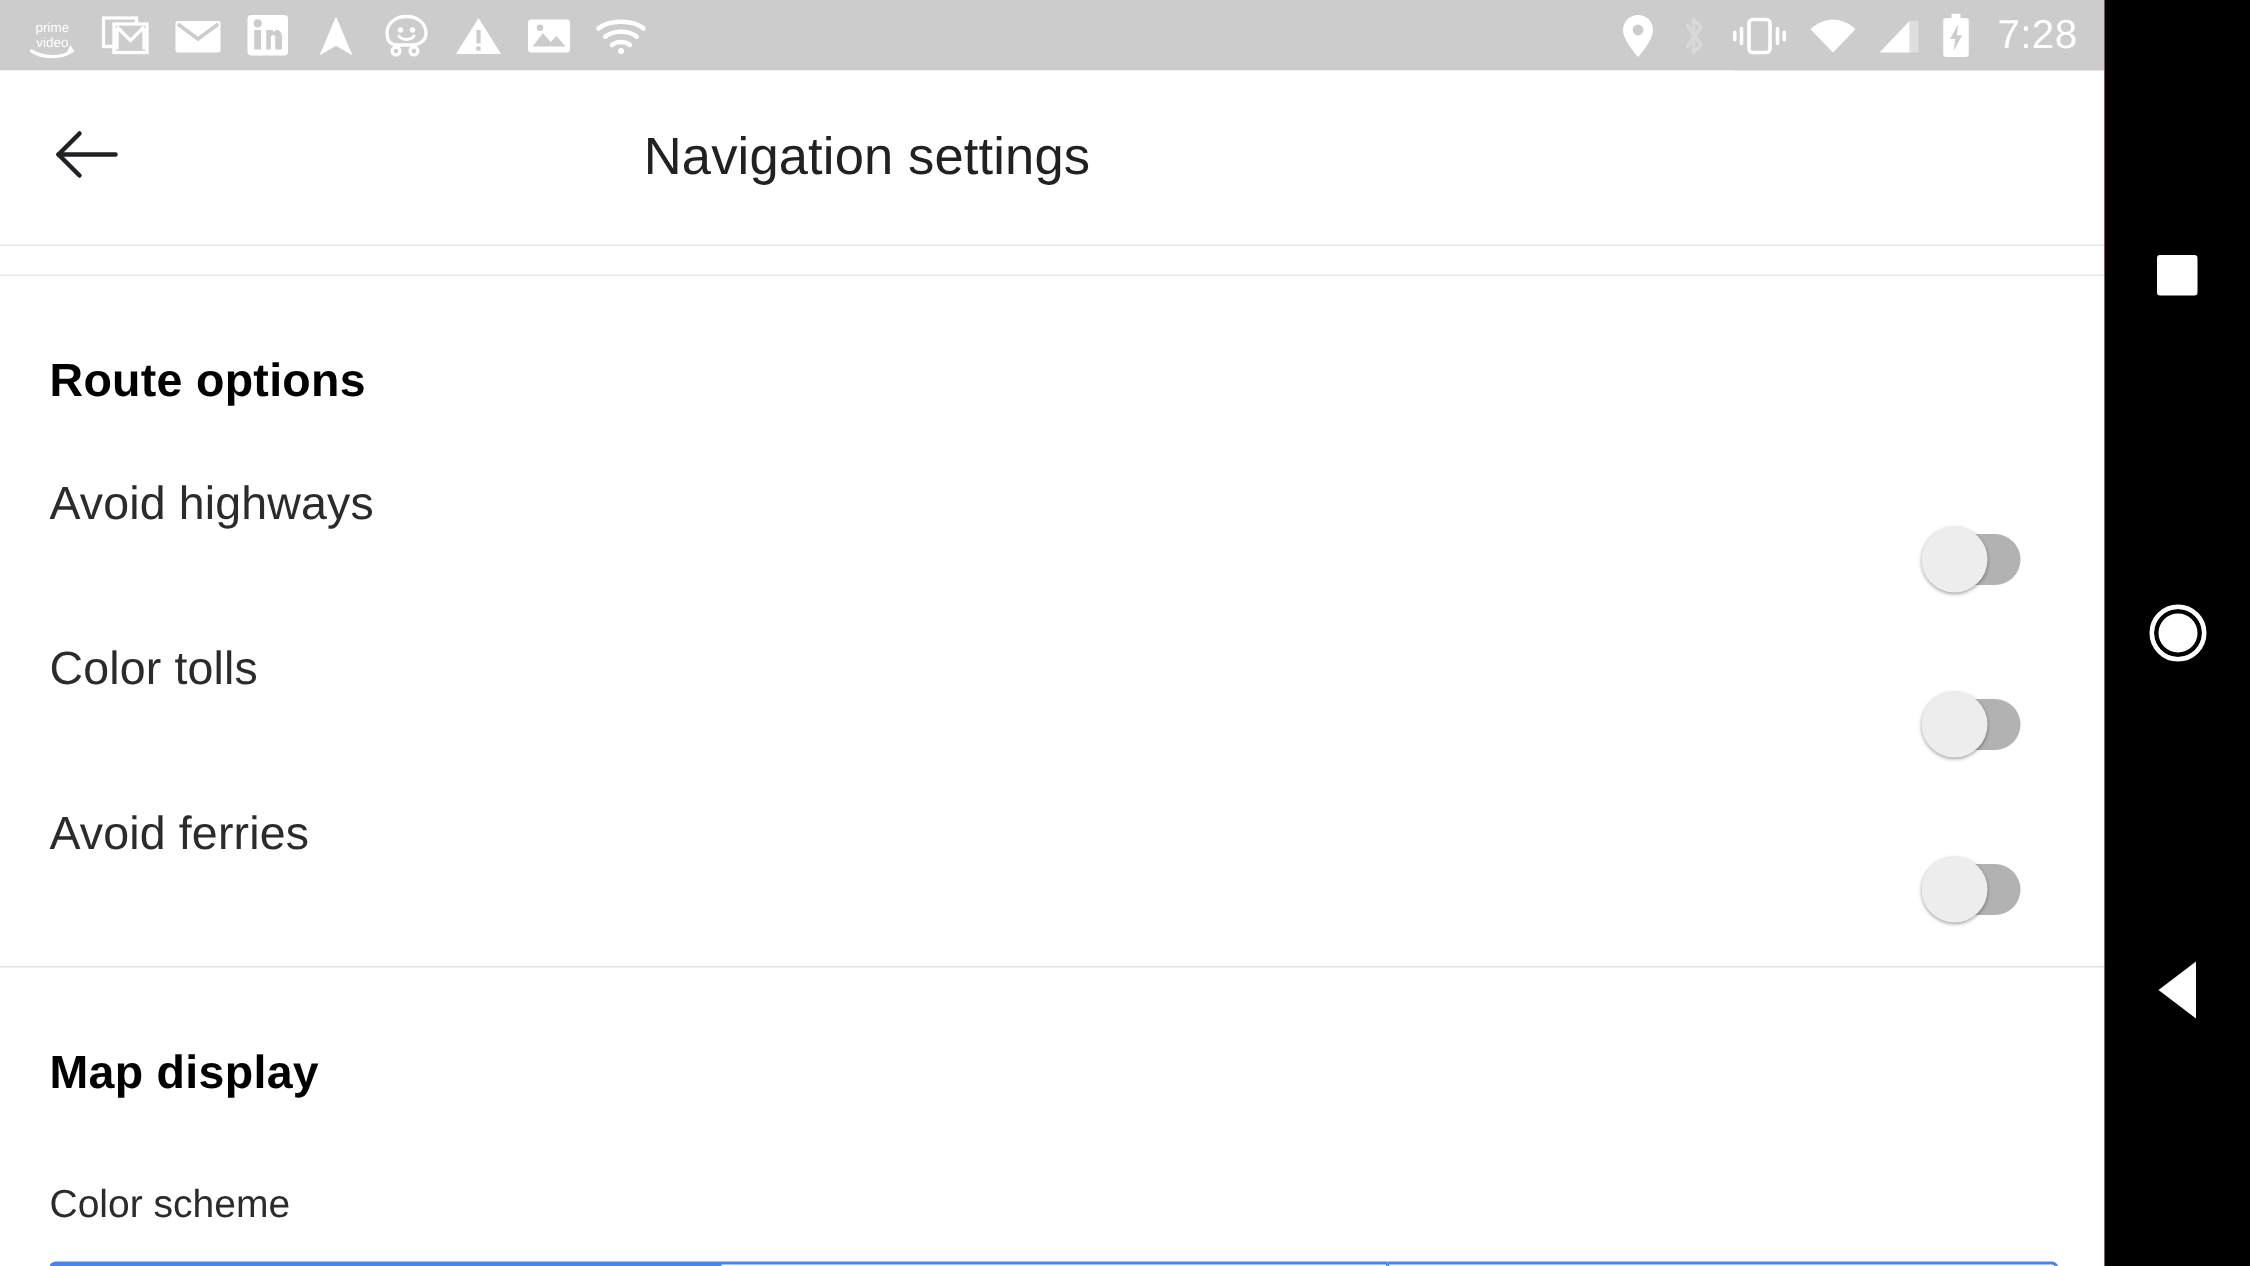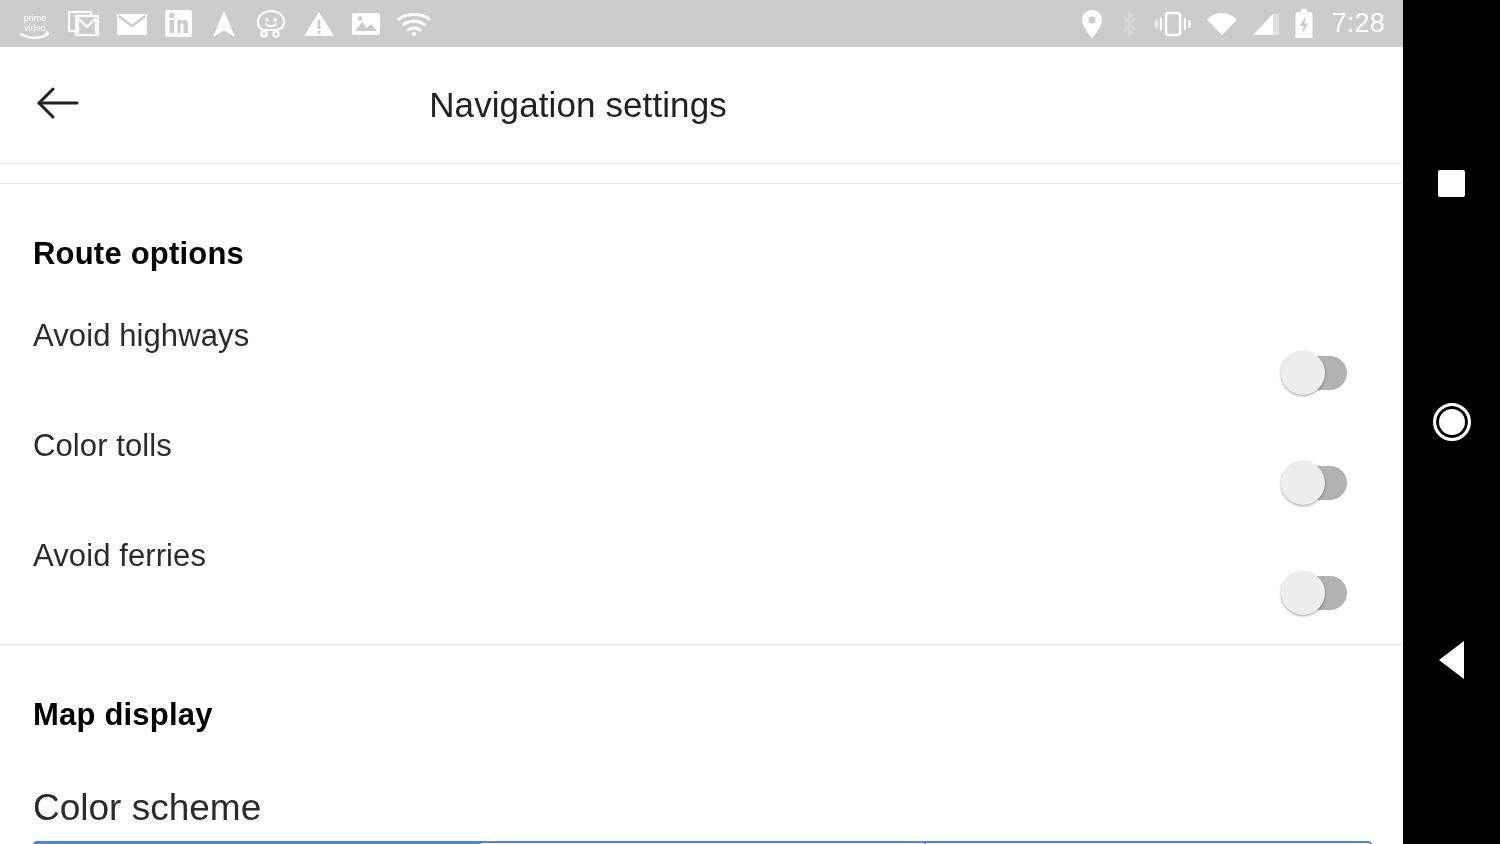--- a/index.html
+++ b/index.html
@@ -203,21 +203,21 @@
     left: 0;
     width: 1403px;
     height: 1px;
     background: #e3e3e3;
   }
 
   #color-scheme-label {
     position: absolute;
     top: 603px;
     left: 0;
-    font-size: 37px;
+    font-size: 26px;
     color: #2b2b2b;
     padding-left: 33px;
     font-family: "Liberation Sans", sans-serif;
   }
 
   
   #color-scheme-segments {
     position: absolute;
     top: 657px;
     left: 33px;

